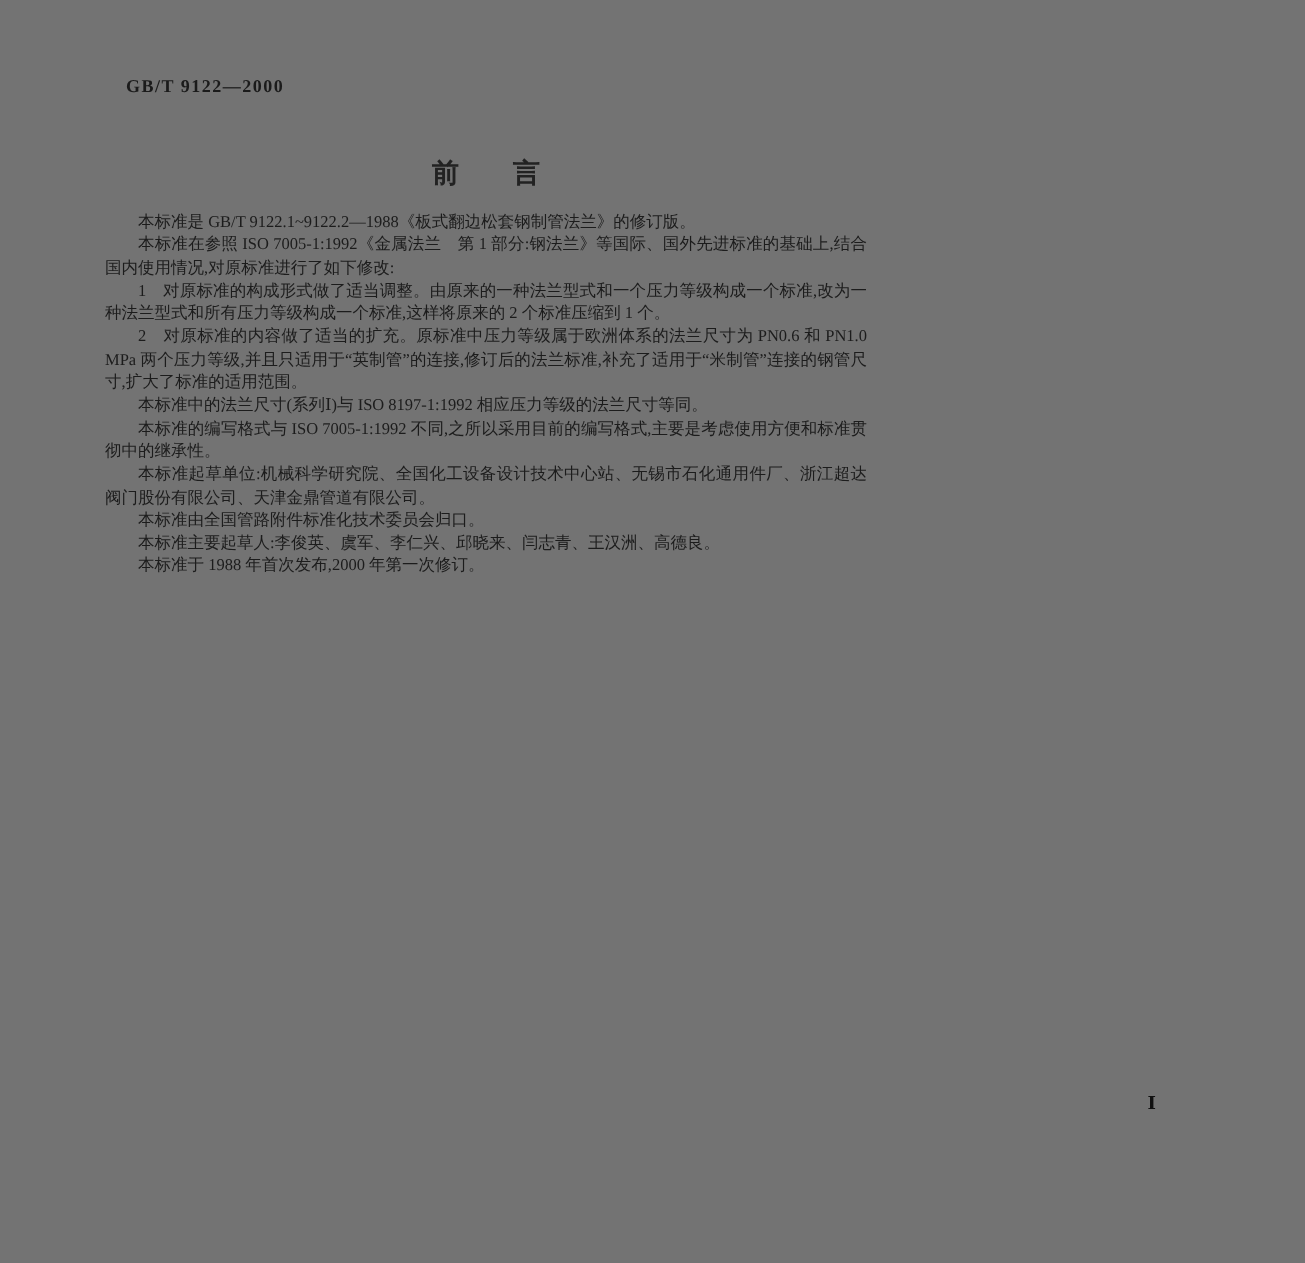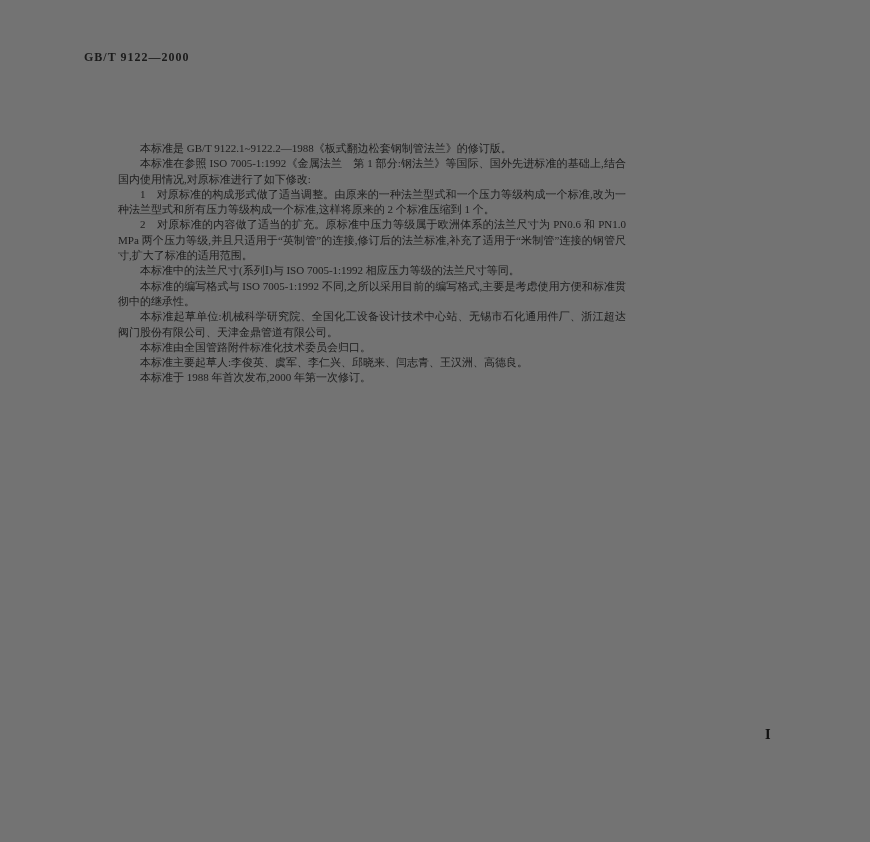--- a/index.html
+++ b/index.html
@@ -39,21 +39,20 @@
   .body-text {
     position: absolute;
     left: 70px;
     top: 141px;
     width: 508px;
     font-size: 11px;
     line-height: 15.3px;
     text-align: justify;
     text-justify: inter-ideograph;
     color: #1c1c1c;
-    margin-left: 48px;
   }
   .body-text p {
     margin: 0;
     padding: 0;
     text-indent: 2em;
   }
   .page-num {
     position: absolute;
     left: 765px;
     top: 728px;
@@ -62,27 +61,28 @@
     color: #111111;
   }
 </style>
 </head>
 <body>
 
 <div class="page">
 
   <div class="doc-code">GB/T 9122—2000</div>
 
+  <h1 class="title">前　　言</h1>
 
   <div class="body-text">
     <p>本标准是 GB/T 9122.1~9122.2—1988《板式翻边松套钢制管法兰》的修订版。</p>
     <p>本标准在参照 ISO 7005-1:1992《金属法兰　第 1 部分:钢法兰》等国际、国外先进标准的基础上,结合国内使用情况,对原标准进行了如下修改:</p>
     <p>1　对原标准的构成形式做了适当调整。由原来的一种法兰型式和一个压力等级构成一个标准,改为一种法兰型式和所有压力等级构成一个标准,这样将原来的 2 个标准压缩到 1 个。</p>
     <p>2　对原标准的内容做了适当的扩充。原标准中压力等级属于欧洲体系的法兰尺寸为 PN0.6 和 PN1.0 MPa 两个压力等级,并且只适用于“英制管”的连接,修订后的法兰标准,补充了适用于“米制管”连接的钢管尺寸,扩大了标准的适用范围。</p>
-    <p>本标准中的法兰尺寸(系列Ⅰ)与 ISO 7005-1:1992 相应压力等级的法兰尺寸等同。</p>
+    <p>本标准中的法兰尺寸(系列Ⅰ)与 ISO 8197-1:1992 相应压力等级的法兰尺寸等同。</p>
     <p>本标准的编写格式与 ISO 7005-1:1992 不同,之所以采用目前的编写格式,主要是考虑使用方便和标准贯彻中的继承性。</p>
     <p>本标准起草单位:机械科学研究院、全国化工设备设计技术中心站、无锡市石化通用件厂、浙江超达阀门股份有限公司、天津金鼎管道有限公司。</p>
     <p>本标准由全国管路附件标准化技术委员会归口。</p>
     <p>本标准主要起草人:李俊英、虞军、李仁兴、邱晓来、闫志青、王汉洲、高德良。</p>
     <p>本标准于 1988 年首次发布,2000 年第一次修订。</p>
   </div>
 
   <div class="page-num">Ⅰ</div>
 
 </div>

